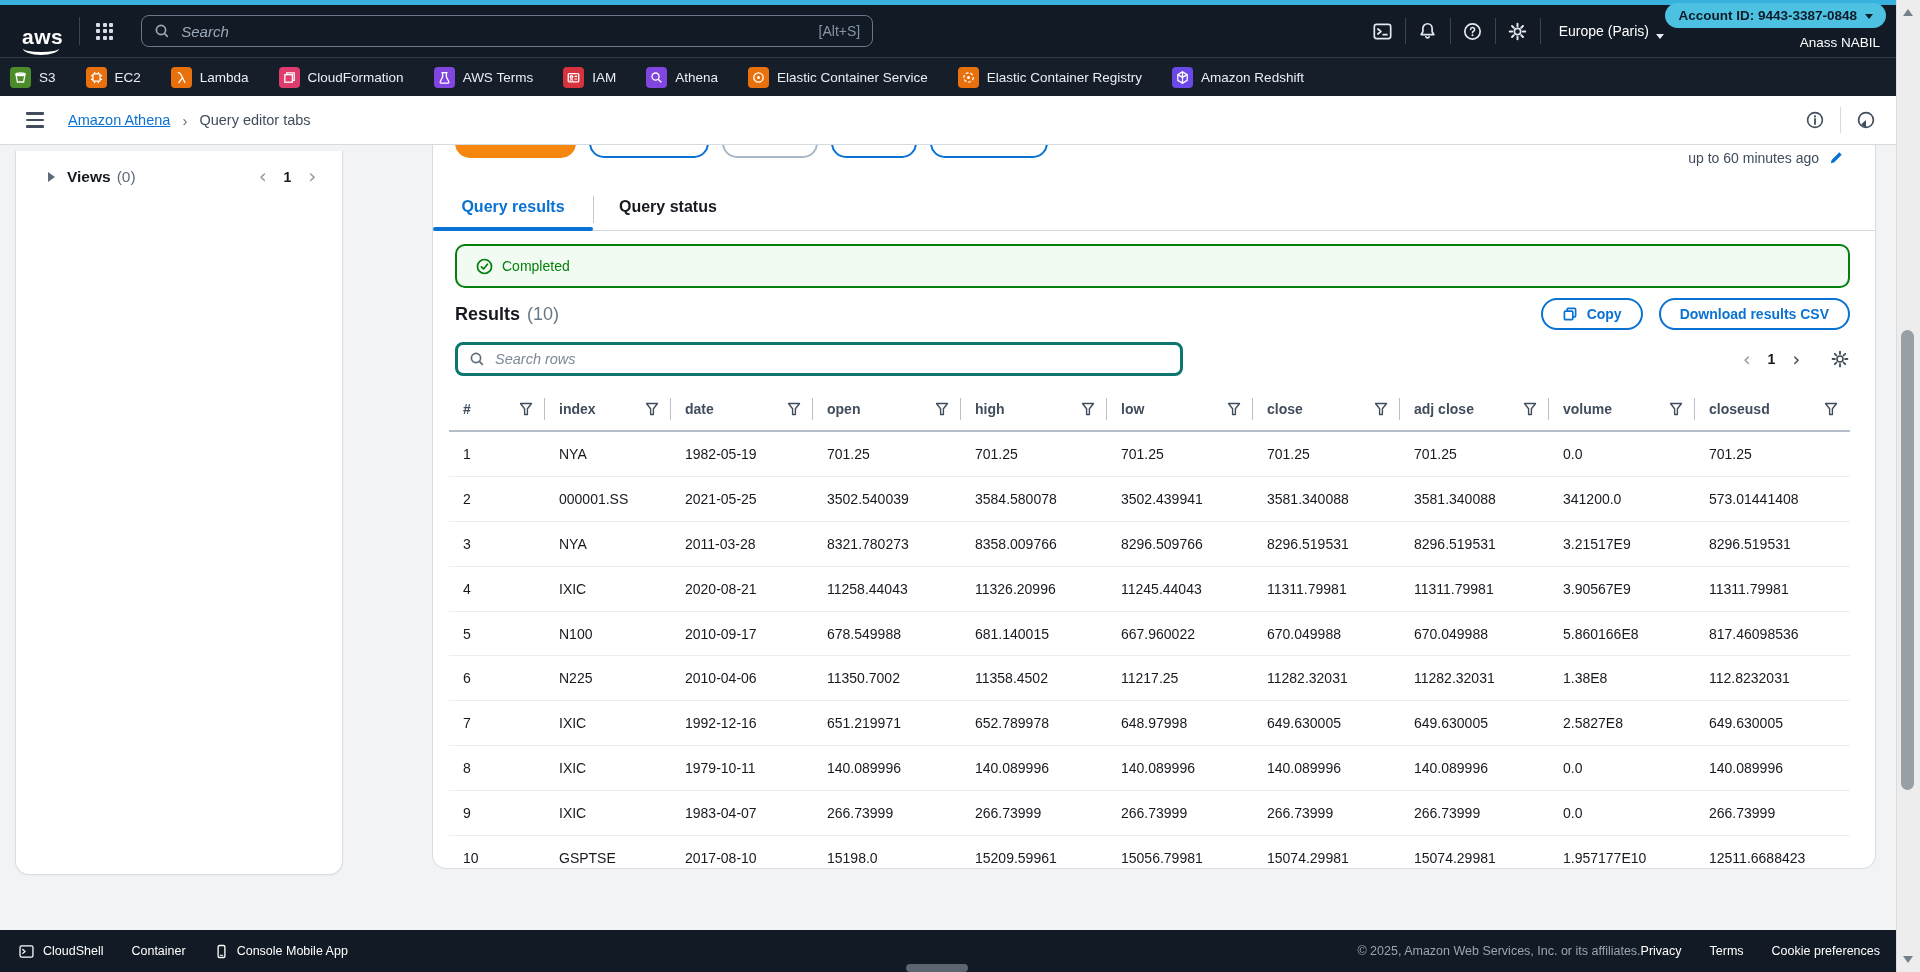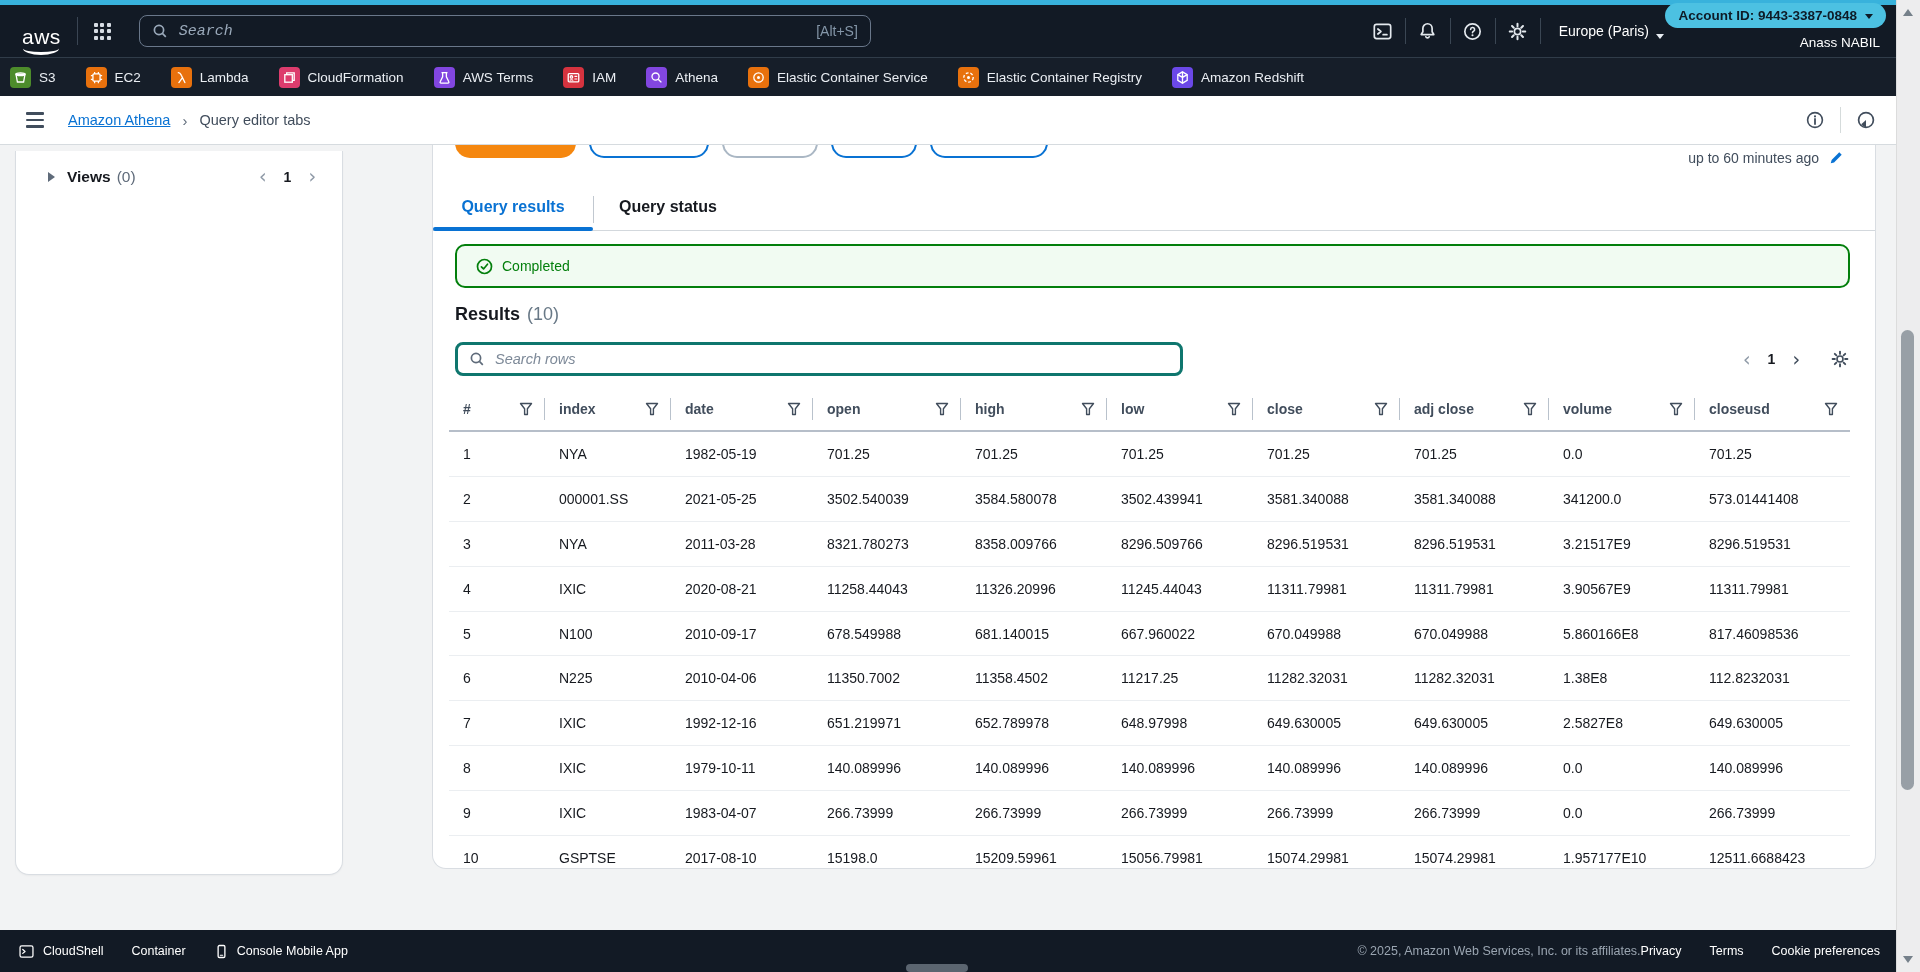--- a/index.html
+++ b/index.html
@@ -3,31 +3,31 @@
 <meta charset="utf-8">
 <style>
   html,body{margin:0;padding:0}
   body{width:1920px;height:972px;position:relative;overflow:hidden;background:#f2f3f4;
        font-family:"Liberation Sans",sans-serif;-webkit-font-smoothing:antialiased}
   
   .accent{position:absolute;top:0;left:0;right:0;height:5px;background:#38b2dc;z-index:4}
   
   .topnav{position:absolute;top:5px;left:0;right:0;height:52px;background:#121a25;z-index:3;
           display:flex;align-items:center;padding-left:22px;box-sizing:border-box}
-  .aws-logo{position:relative;color:#fff;font-weight:normal;font-size:21px;letter-spacing:.5px;
+  .aws-logo{position:relative;color:#fff;font-weight:bold;font-size:21px;letter-spacing:.5px;
             padding-bottom:8px;margin-top:20px}
   .aws-logo::after{content:"";position:absolute;left:1px;bottom:2px;width:36px;height:10px;
             border-bottom:3px solid #fff;border-radius:50%}
   .tn-sep{width:1px;height:28px;background:#3a4553;margin:0 16px}
   .grid-icon{display:grid;grid-template-columns:repeat(3,4px);grid-gap:2.5px;cursor:pointer}
   .grid-icon span{width:4px;height:4px;background:#d7dde4;border-radius:1px}
   .tn-search{width:732px;height:32px;margin-left:28px;border:1px solid #69778a;border-radius:8px;
              display:flex;align-items:center;padding:0 12px;box-sizing:border-box;gap:9px;background:#121a25}
   .tn-search input{flex:1;background:transparent;border:none;outline:none;color:#dfe6ee;
-             font-size:15px;font-style:italic;font-family:Liberation Mono, monospace}
+             font-size:15px;font-style:italic;font-family:Liberation Sans, sans-serif}
   .tn-search input::placeholder{color:#9aa9ba;font-style:italic}
   .tn-shortcut{color:#8496a8;font-size:14px;font-style:normal}
   .tn-right{position:absolute;right:256px;top:0;height:52px;display:flex;align-items:center}
   .tn-icon{width:44px;display:flex;justify-content:center;align-items:center;cursor:pointer}
   .tn-vsep{width:1px;height:26px;background:#3a4653}
   .tn-region{display:flex;align-items:flex-end;gap:7px;color:#fff;font-size:14px;padding-left:18px;cursor:pointer}
   .tri-down-w{width:0;height:0;border-left:4.5px solid transparent;border-right:4.5px solid transparent;
               border-top:5.5px solid #e8edf2;margin-top:2px}
   .acct-badge{position:absolute;top:3px;right:34px;height:25px;line-height:25px;background:#4cc1e2;
               color:#0e1b27;font-weight:bold;font-size:13.5px;border-radius:13px;padding:0 13px;
@@ -374,20 +374,34 @@
           <circle cx="8" cy="8" r="6.6" fill="none" stroke="#037f0c" stroke-width="1.6"></circle>
           <path d="M5.1 8.3l2 2 3.7-4.4" fill="none" stroke="#037f0c" stroke-width="1.6" stroke-linecap="round" stroke-linejoin="round"></path>
         </svg>
     </span>
     <span class="banner-label">Completed</span>
   </div>
 
   <div class="results-head">
     <span class="r-title">Results</span>
     <span class="r-count">(10)</span>
+    <span class="btn-group">
+      <button class="obtn">
+        <span style="display:flex">
+          <svg width="16" height="16" viewBox="0 0 16 16">
+              <rect x="5.2" y="2.4" width="8.4" height="8.4" rx="1" fill="none" stroke="#0972d3" stroke-width="1.7"></rect>
+              <rect x="2.4" y="5.2" width="8.4" height="8.4" rx="1" fill="#fff" stroke="#0972d3" stroke-width="1.7"></rect>
+            </svg>
+        </span>
+        <span>Copy</span>
+      </button>
+      <button class="obtn">
+        <span>Download results CSV</span>
+      </button>
+    </span>
   </div>
 
   <div class="search-row">
     <div class="rs-search">
       <span style="display:flex">
         <svg width="16" height="16" viewBox="0 0 16 16">
             <circle cx="7" cy="7" r="4.6" fill="none" stroke="#5f6b7a" stroke-width="1.7"></circle>
             <path d="M10.4 10.4l3.4 3.4" stroke="#5f6b7a" stroke-width="1.7"></path>
           </svg>
       </span>

